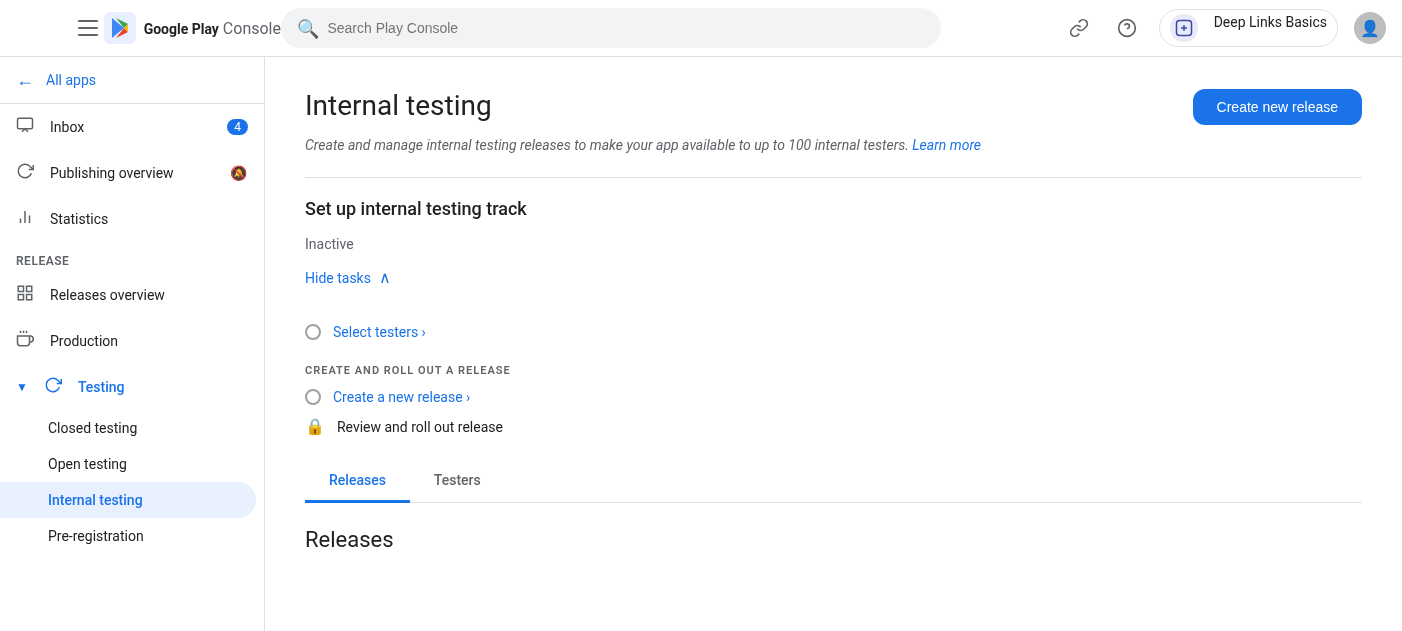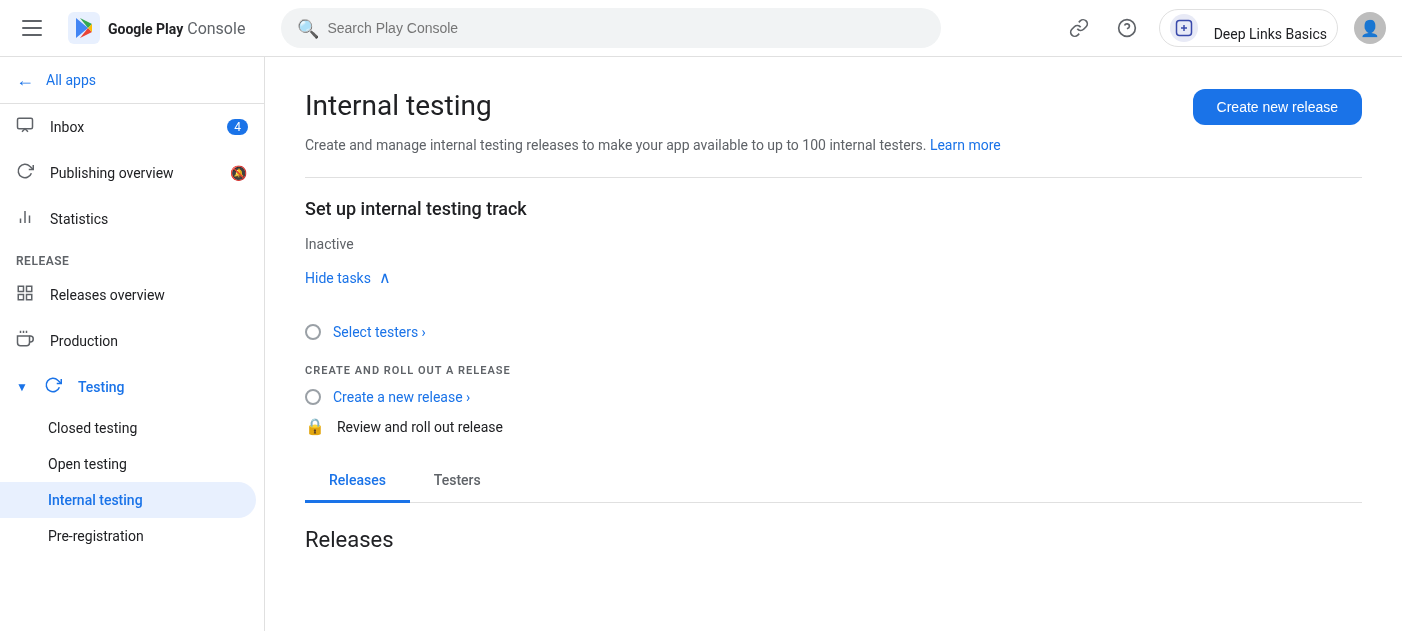--- a/index.html
+++ b/index.html
@@ -3,35 +3,35 @@
   <meta charset="utf-8">
   <style>
     * { box-sizing: border-box; margin: 0; padding: 0; }
     body { font-family: 'Roboto', Arial, sans-serif; background: #fff; color: #202124; font-size: 14px; display: flex; flex-direction: column; height: 631px; overflow: hidden; }
 
     
     .topbar {
       display: flex; align-items: center; height: 57px; background: #fff;
       border-bottom: 1px solid #e0e0e0; padding: 0 16px; flex-shrink: 0; z-index: 10;
     }
-    .topbar-left { display: flex; align-items: center; gap: 20px; width: 265px; flex-shrink: 0; }
+    .topbar-left { display: flex; align-items: center; gap: 0; width: 265px; flex-shrink: 0; justify-content: flex-end; }
     .hamburger-icon { display: flex; flex-direction: column; gap: 5px; cursor: pointer; padding: 4px; }
     .hamburger-icon span { display: block; width: 20px; height: 2px; background: #5f6368; border-radius: 2px; }
     .logo-area { display: flex; align-items: center; gap: 8px; }
     .logo-icon { width: 32px; height: 32px; }
 
     .search-bar {
       flex: 1; max-width: 660px; display: flex; align-items: center;
       background: #f1f3f4; border-radius: 24px; padding: 0 16px; height: 40px; gap: 8px;
     }
     .search-bar input { border: none; background: transparent; outline: none; font-size: 14px; color: #5f6368; width: 100%; }
 
     .topbar-right { display: flex; align-items: center; gap: 16px; margin-left: auto; }
     .icon-btn { width: 32px; height: 32px; border-radius: 50%; background: none; border: none; cursor: pointer; display: flex; align-items: center; justify-content: center; color: #5f6368; font-size: 18px; }
-    .app-name-badge { display: flex; align-items: flex-end; gap: 16px; padding: 4px 10px; border: 1px solid #e0e0e0; border-radius: 20px; cursor: pointer; }
+    .app-name-badge { display: flex; align-items: flex-start; gap: 16px; padding: 4px 10px; border: 1px solid #e0e0e0; border-radius: 20px; cursor: pointer; }
     .app-badge-icon { width: 28px; height: 28px; border-radius: 50%; background: #e8eaf6; display: flex; align-items: center; justify-content: center; font-size: 14px; }
     .app-badge-name { font-size: 14px; color: #202124; }
     .avatar { width: 32px; height: 32px; border-radius: 50%; background: #bdbdbd; cursor: pointer; overflow: hidden; display: flex; align-items: center; justify-content: center; color: #fff; font-size: 16px; }
 
     
     .main-layout { display: flex; flex: 1; overflow: hidden; }
 
     
     .sidebar {
       width: 265px; flex-shrink: 0; background: #fff; overflow-y: auto;
@@ -57,21 +57,21 @@
     }
     .sidebar-subitem.active { background: #e8f0fe; color: #1a73e8; border-radius: 0 24px 24px 0; margin-right: 8px; font-weight: 500; }
 
     
     .content { flex: 1; overflow-y: auto; padding: 32px 40px 32px 40px; position: relative; }
 
     .page-header { display: flex; align-items: flex-start; justify-content: space-between; margin-bottom: 12px; }
     .page-title { font-size: 28px; font-weight: 400; color: #202124; }
     .create-btn { background: #1a73e8; color: #fff; border: none; border-radius: 12px; padding: 10px 24px; font-size: 14px; cursor: pointer; font-weight: 500; white-space: nowrap; }
 
-    .page-description { font-size: 14px; color: #5f6368; margin-bottom: 24px; }
+    .page-description { font-size: 14px; color: #5f6368; margin-bottom: 24px; font-style: italic; }
     .page-description a { color: #1a73e8; text-decoration: none; }
 
     .divider { border: none; border-top: 1px solid #e0e0e0; margin: 20px 0; }
 
     .section-title { font-size: 18px; font-weight: 500; color: #202124; margin-bottom: 8px; }
     .status-text { font-size: 14px; color: #5f6368; margin-bottom: 16px; margin-top: 17px; }
 
     .hide-tasks-row { display: flex; align-items: center; gap: 8px; cursor: pointer; color: #1a73e8; font-size: 14px; margin-bottom: 37px; }
     .chevron-up { font-size: 16px; }
 

